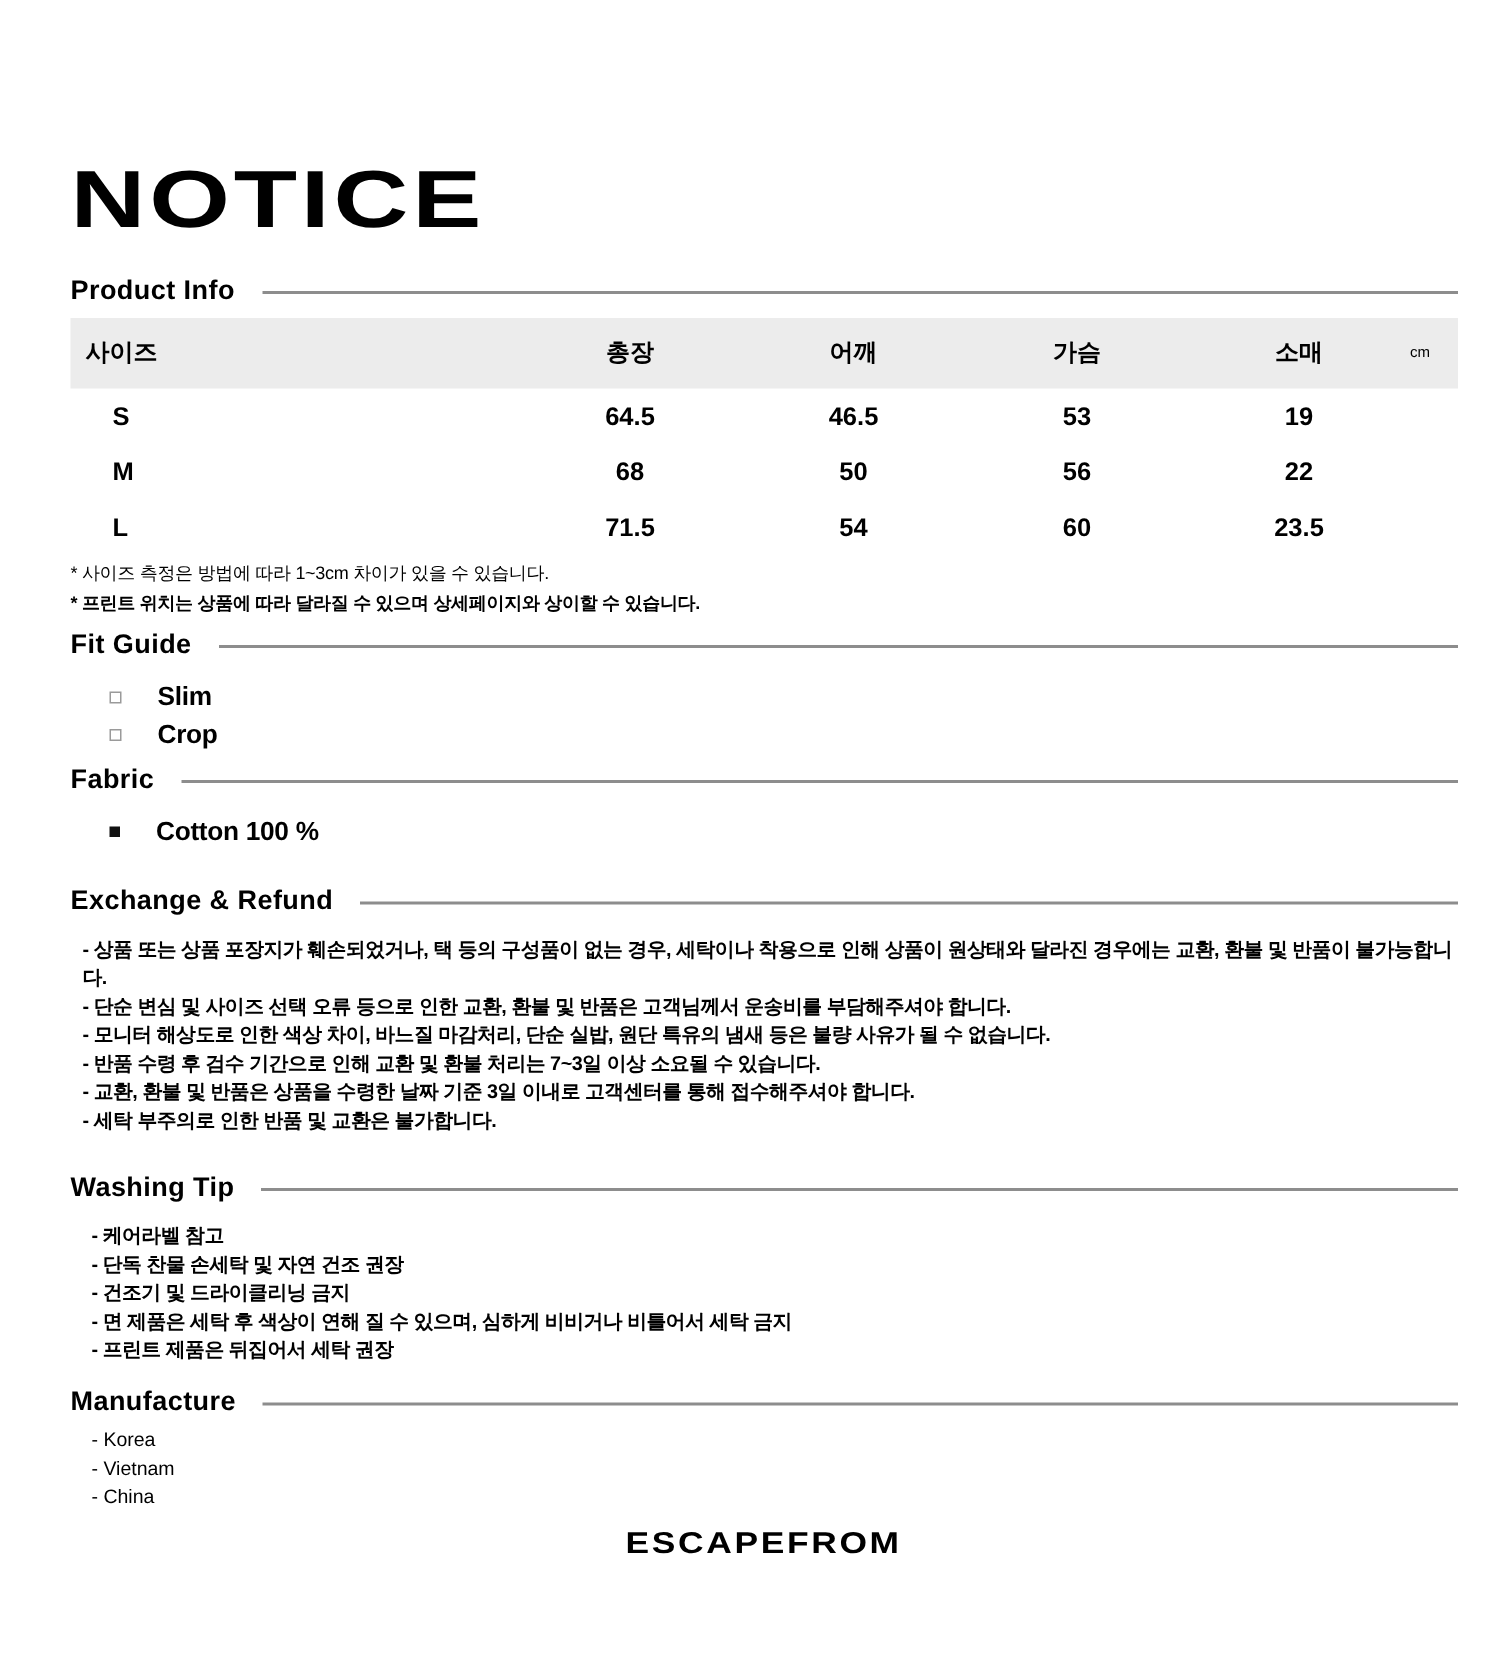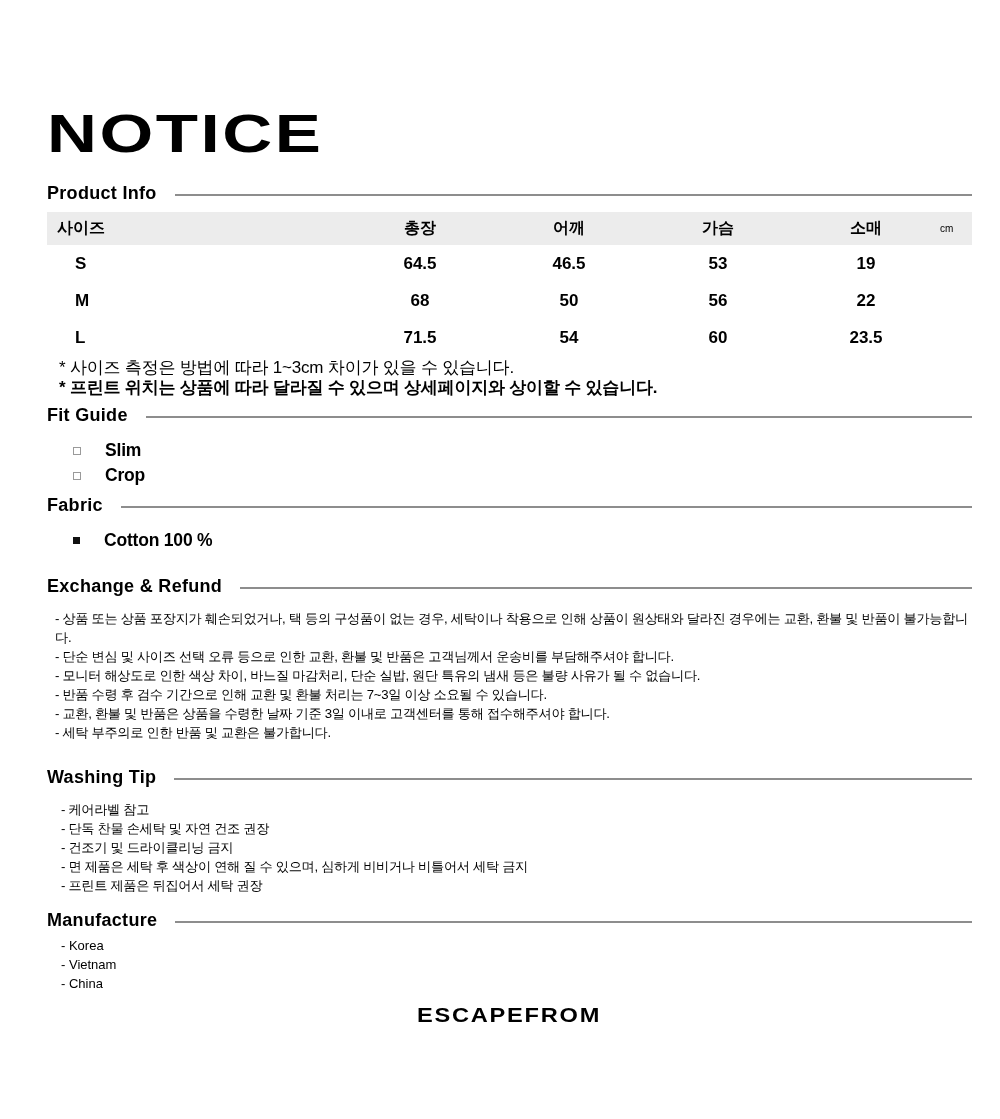--- a/index.html
+++ b/index.html
@@ -36,46 +36,46 @@
   .sh-wt{margin-top:22px;justify-content:space-between;}
   .sh-mf{margin-top:12px;}
 
   
   .size-table{margin-top:5px;}
   .t-row{
     display:grid;
     grid-template-columns:299px 148px 150px 148px 148px 1fr;
     align-items:center;
   }
-  .t-head{background:#ececec;height:33px;font-weight:bold;font-size:16px;}
+  .t-head{background:#ececec;height:47px;font-weight:bold;font-size:16px;}
   .t-body{height:37px;font-weight:bold;font-size:17px;}
   .t-cell{text-align:center;}
   .t-cell.first{text-align:left;padding-left:10px;}
   .t-body .t-cell.first{padding-left:28px;}
   .t-cell.unit{text-align:left;padding-right:8px;font-weight:normal;font-size:10px;}
 
   
   .notes{margin-top:2px;}
-  .note{font-size:17px;line-height:20px;letter-spacing:-0.2px;margin-left:12px;}
+  .note{font-size:12px;line-height:20px;letter-spacing:-0.2px;}
   .note.strong{font-weight:bold;}
 
   
   .bullet-list{margin:9px 0 0 26px;}
   .bullet-item{display:flex;align-items:center;height:25px;}
   .bullet{width:7px;height:7px;margin-right:24px;flex:none;}
   .bullet.filled{background:#111;}
   .bullet.outline{background:#fff;border:1px solid #9a9a9a;width:6px;height:6px;}
   .bullet-label{font-size:17.5px;font-weight:600;letter-spacing:-0.2px;}
 
   
   .dash-lines{margin-top:9px;}
   .dash-lines.er{margin-left:8px;}
   .dash-lines.wt{margin-left:14px;}
   .dash-lines.mf{margin-left:14px;margin-top:2px;}
-  .dash-line{font-size:13.2px;line-height:19px;font-weight:400;letter-spacing:-0.3px;}
+  .dash-line{font-size:13.2px;line-height:19px;font-weight:700;letter-spacing:-0.3px;}
   .dash-lines.mf .dash-line{font-weight:400;font-size:13px;letter-spacing:0;}
   .dash-lines.er{margin-top:9px;}
   .dash-lines.wt{margin-top:9px;}
 
   
   .brand{
     margin-top:10px;text-align:center;
   }
   .brand span{
     display:inline-block;

